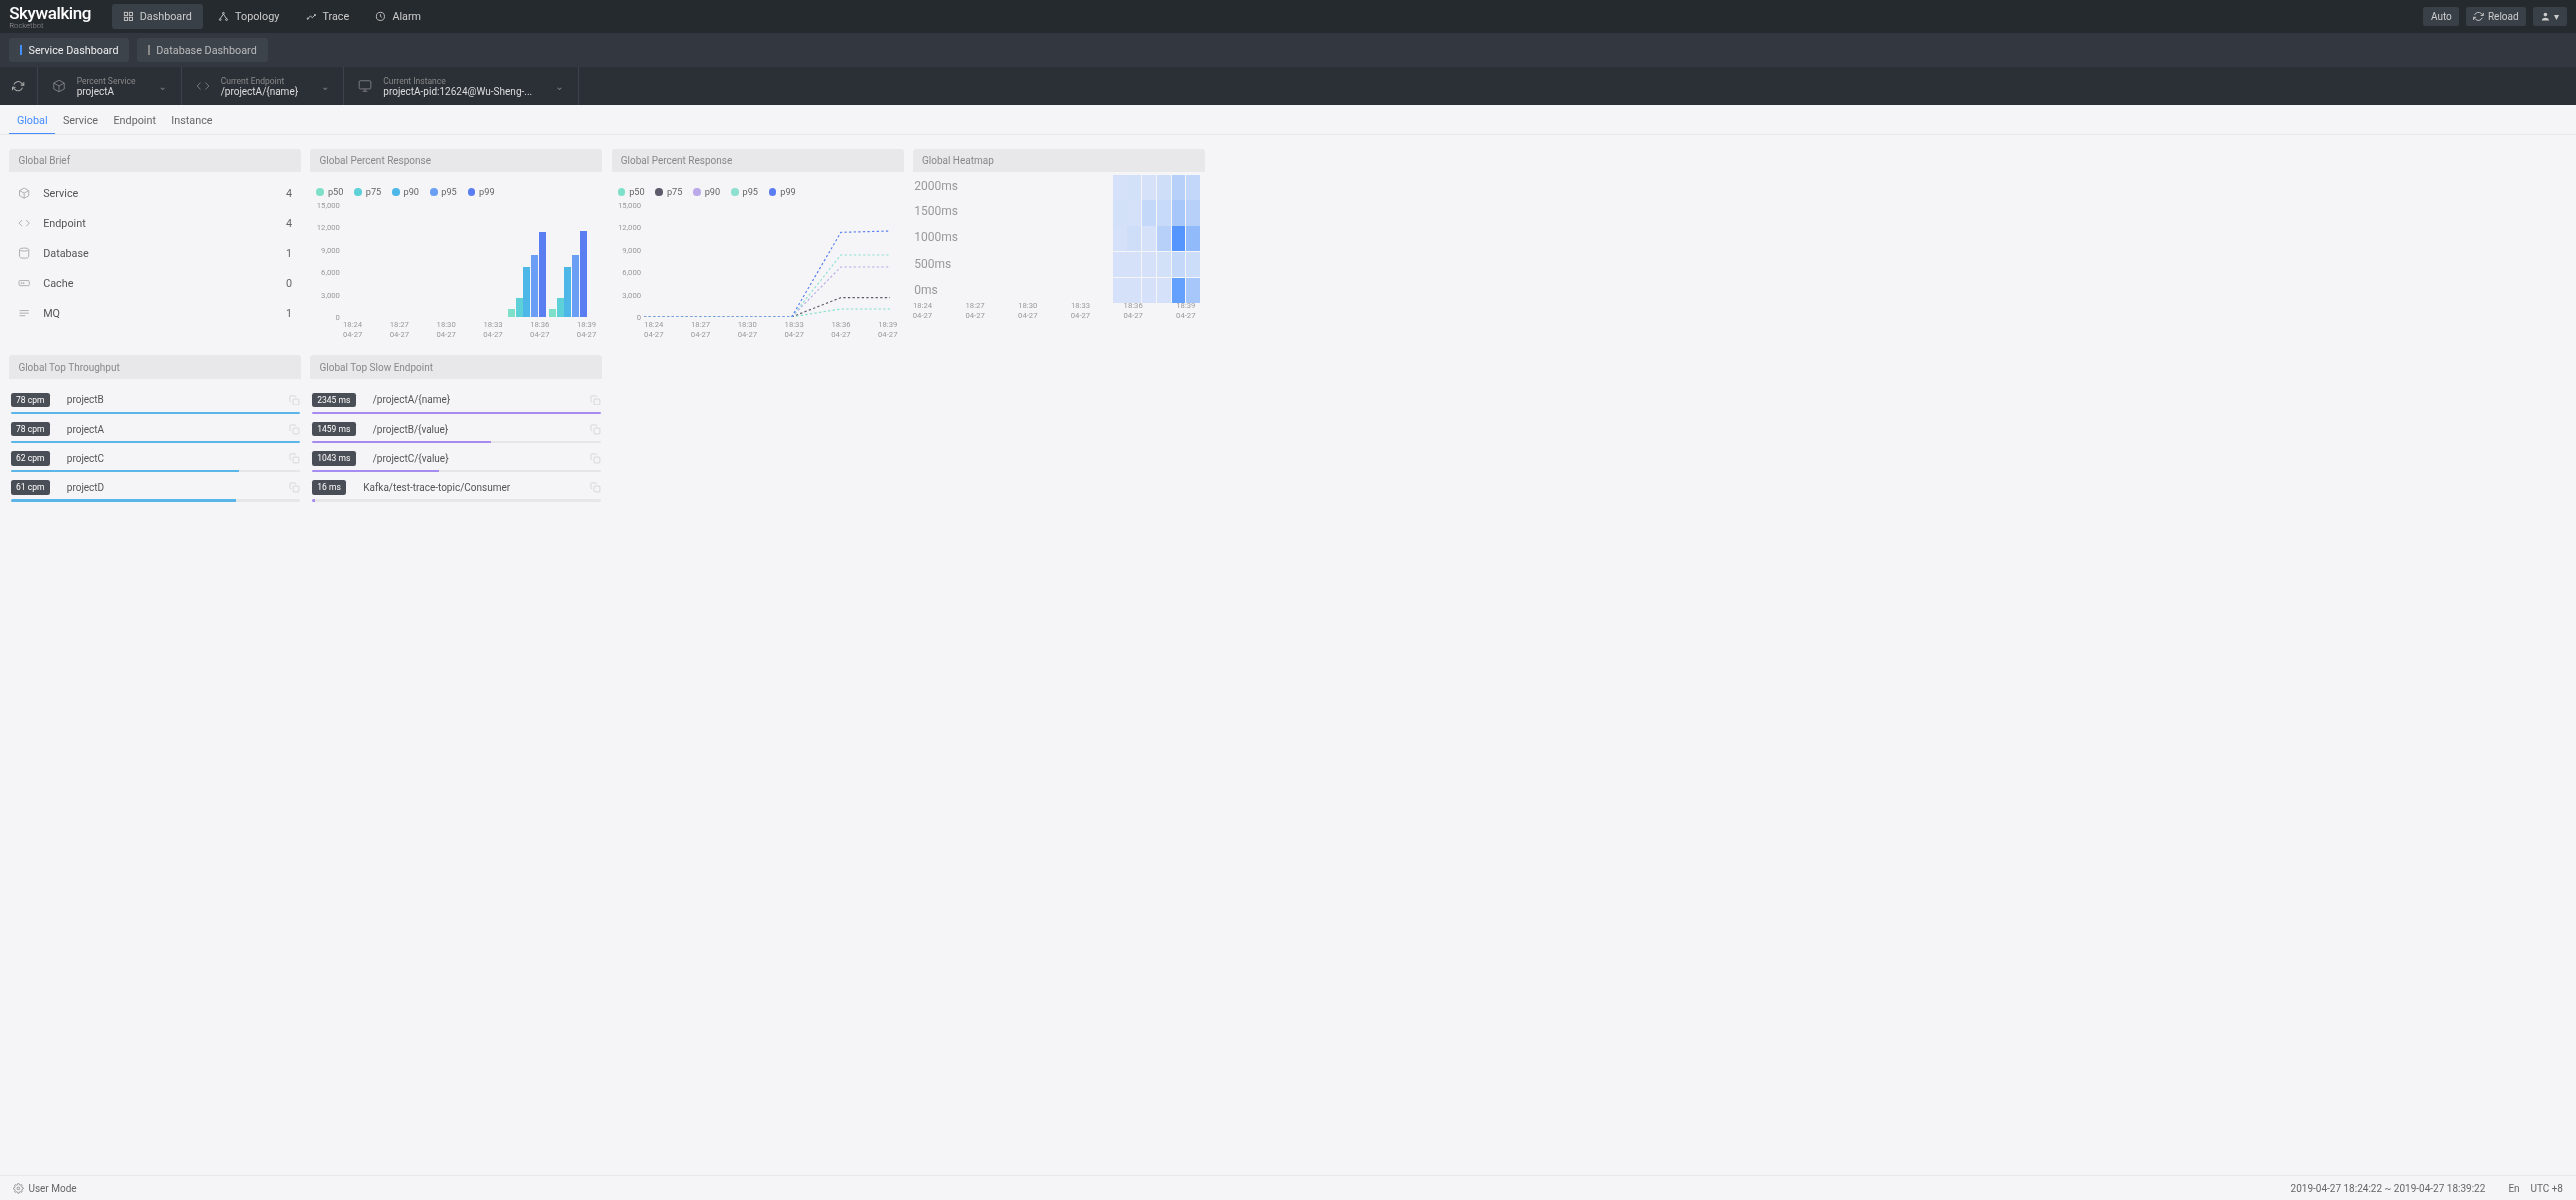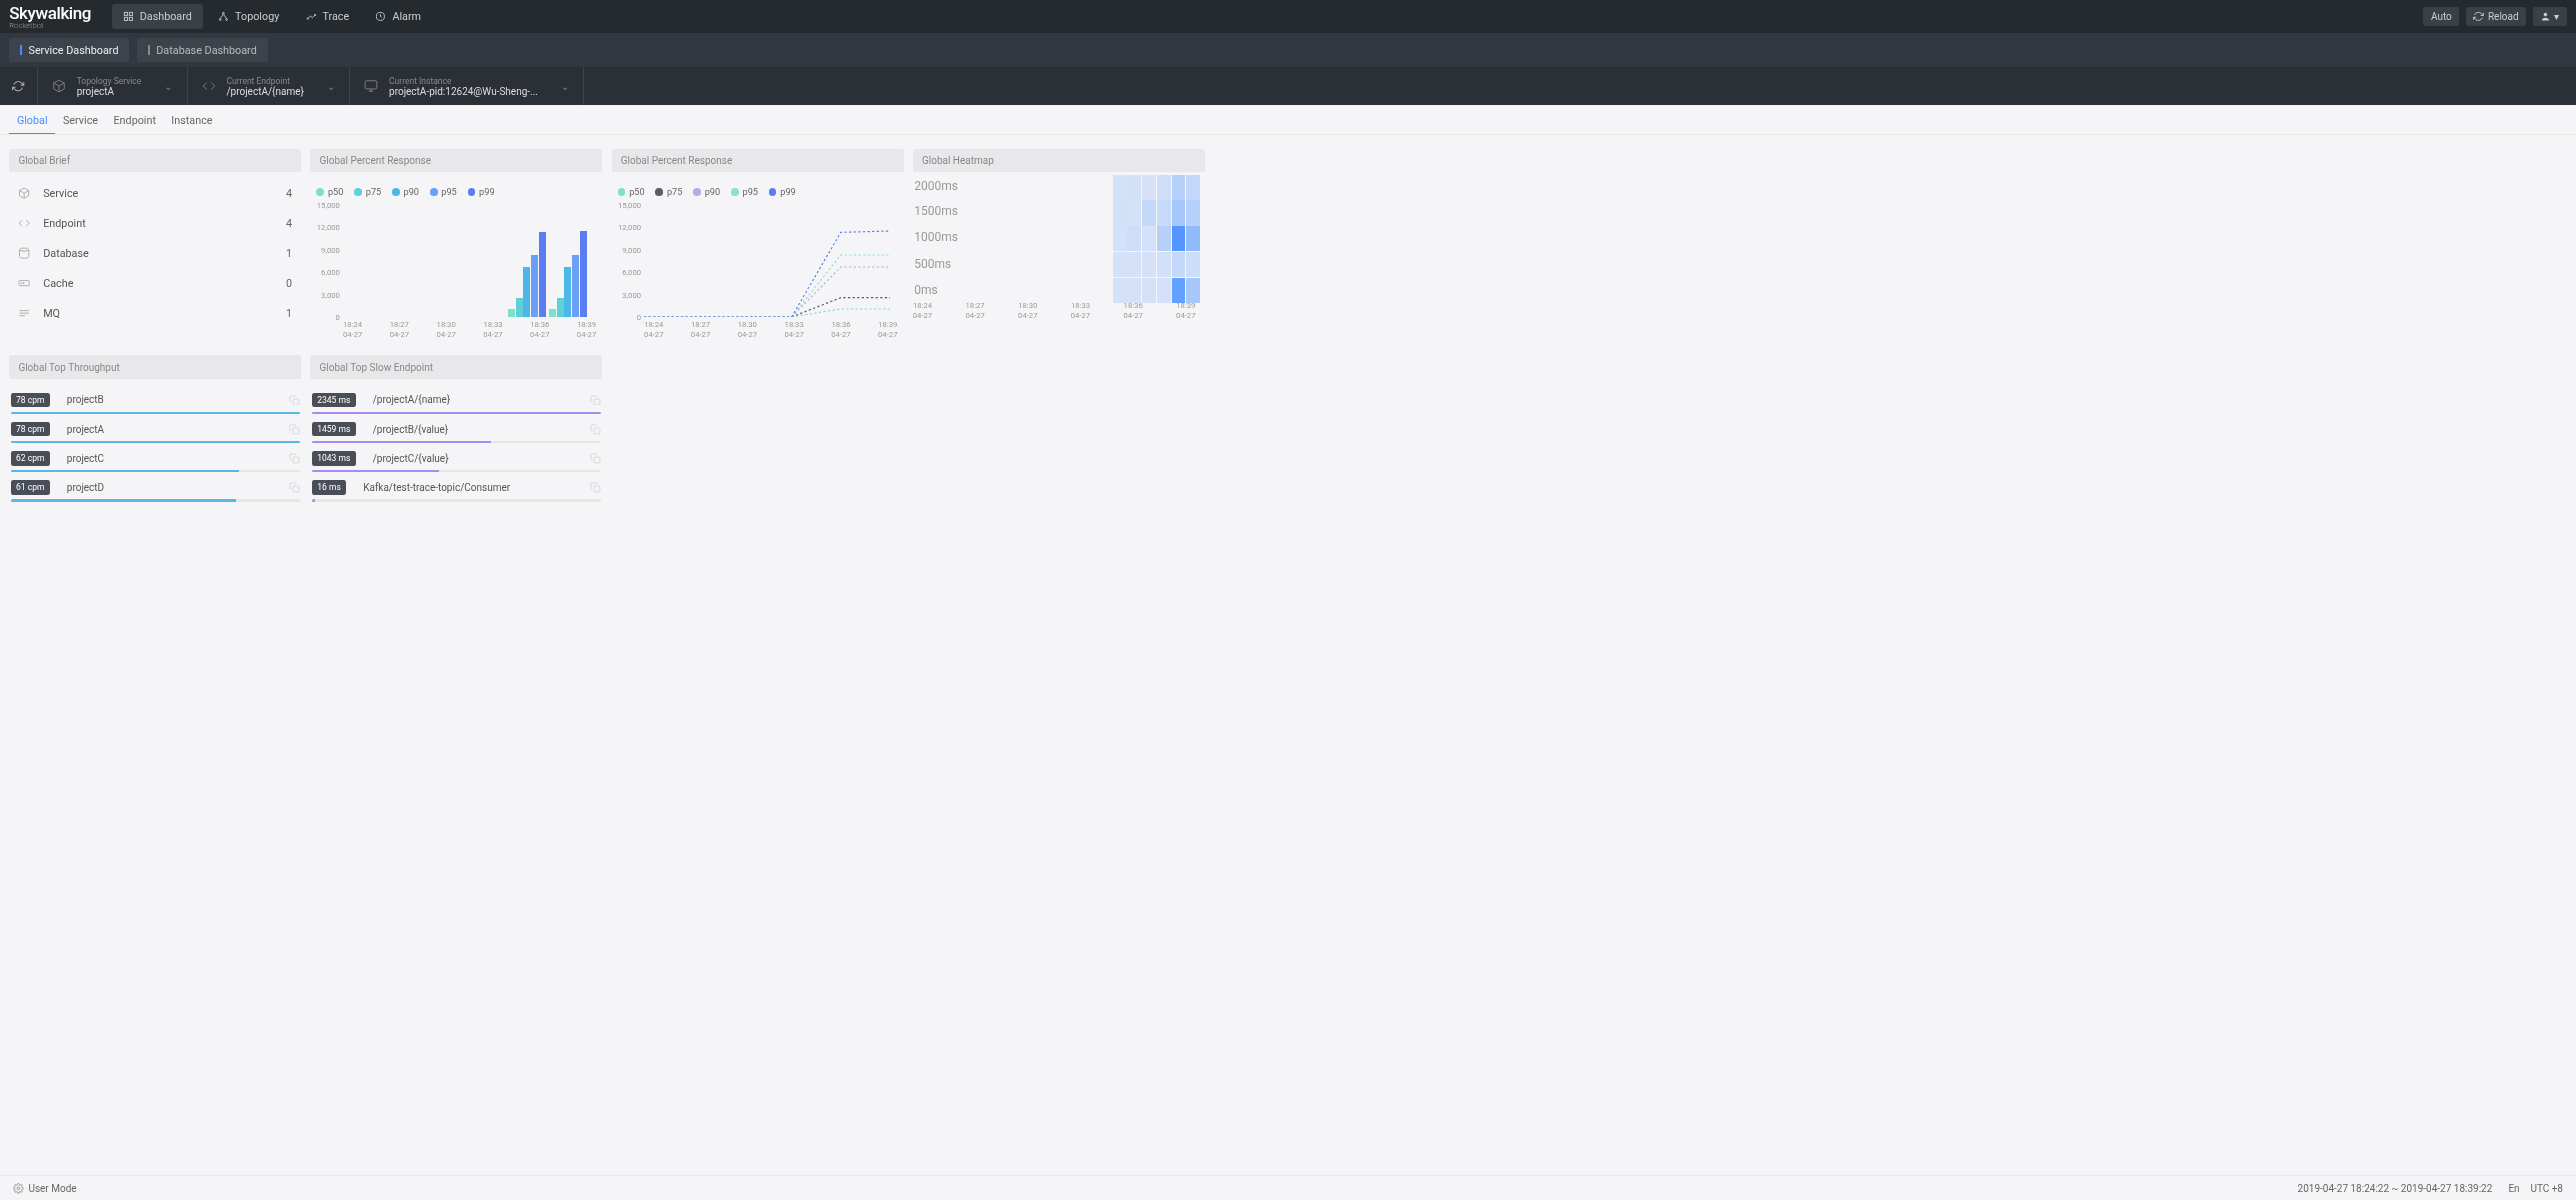--- a/index.html
+++ b/index.html
@@ -158,21 +158,21 @@
         <path d="M23 4v6h-6M1 20v-6h6"></path>
         <path d="M3.51 9a9 9 0 0114.85-3.36L23 10M1 14l4.64 4.36A9 9 0 0020.49 15"></path>
       </svg>
   </div>
   <div class="sel-item">
     <svg class="sel-icon" viewBox="0 0 24 24" fill="none" stroke="#aaa" stroke-width="1.5">
         <path d="M12 2l9 5v10l-9 5-9-5V7z"></path>
         <path d="M12 22V12M3 7l9 5 9-5"></path>
       </svg>
     <div class="sel-text">
-        <span class="sel-label">Topology Service</span>
+        <span class="sel-label">Percent Service</span>
         <span class="sel-value">projectA</span>
       </div>
     <span class="sel-chev">⌄</span>
   </div>
   <div class="sel-item">
     <svg class="sel-icon" viewBox="0 0 24 24" fill="none" stroke="#aaa" stroke-width="1.5">
         <polyline points="16 18 22 12 16 6"></polyline>
         <polyline points="8 6 2 12 8 18"></polyline>
       </svg>
     <div class="sel-text">
@@ -557,16 +557,16 @@
 </div>
 
 <div class="footer">
   <svg width="10.8" height="10.8" viewBox="0 0 24 24" fill="none" stroke="#888" stroke-width="2" style="margin-right:4.6px">
       <circle cx="12" cy="12" r="3"></circle>
       <path d="M19.4 15a1.65 1.65 0 00.33 1.82l.06.06a2 2 0 11-2.83 2.83l-.06-.06a1.65 1.65 0 00-1.82-.33 1.65 1.65 0 00-1 1.51V21a2 2 0 01-4 0v-.09a1.65 1.65 0 00-1-1.51 1.65 1.65 0 00-1.82.33l-.06.06a2 2 0 11-2.83-2.83l.06-.06a1.65 1.65 0 00.33-1.82 1.65 1.65 0 00-1.51-1H3a2 2 0 010-4h.09a1.65 1.65 0 001.51-1 1.65 1.65 0 00-.33-1.82l-.06-.06a2 2 0 112.83-2.83l.06.06a1.65 1.65 0 001.82.33h0a1.65 1.65 0 001-1.51V3a2 2 0 014 0v.09a1.65 1.65 0 001 1.51 1.65 1.65 0 001.82-.33l.06-.06a2 2 0 112.83 2.83l-.06.06a1.65 1.65 0 00-.33 1.82v0a1.65 1.65 0 001.51 1H21a2 2 0 010 4h-.09a1.65 1.65 0 00-1.51 1z"></path>
     </svg>
   <span>User Mode</span>
   <div class="spacer"></div>
   <span>2019-04-27 18:24:22 ~ 2019-04-27 18:39:22</span>
-  <span style="margin-left:16px">En</span>
+  <span style="margin-left:23px">En</span>
   <span style="margin-left:10.8px">UTC +8</span>
 </div>
 
 
 </body></html>

